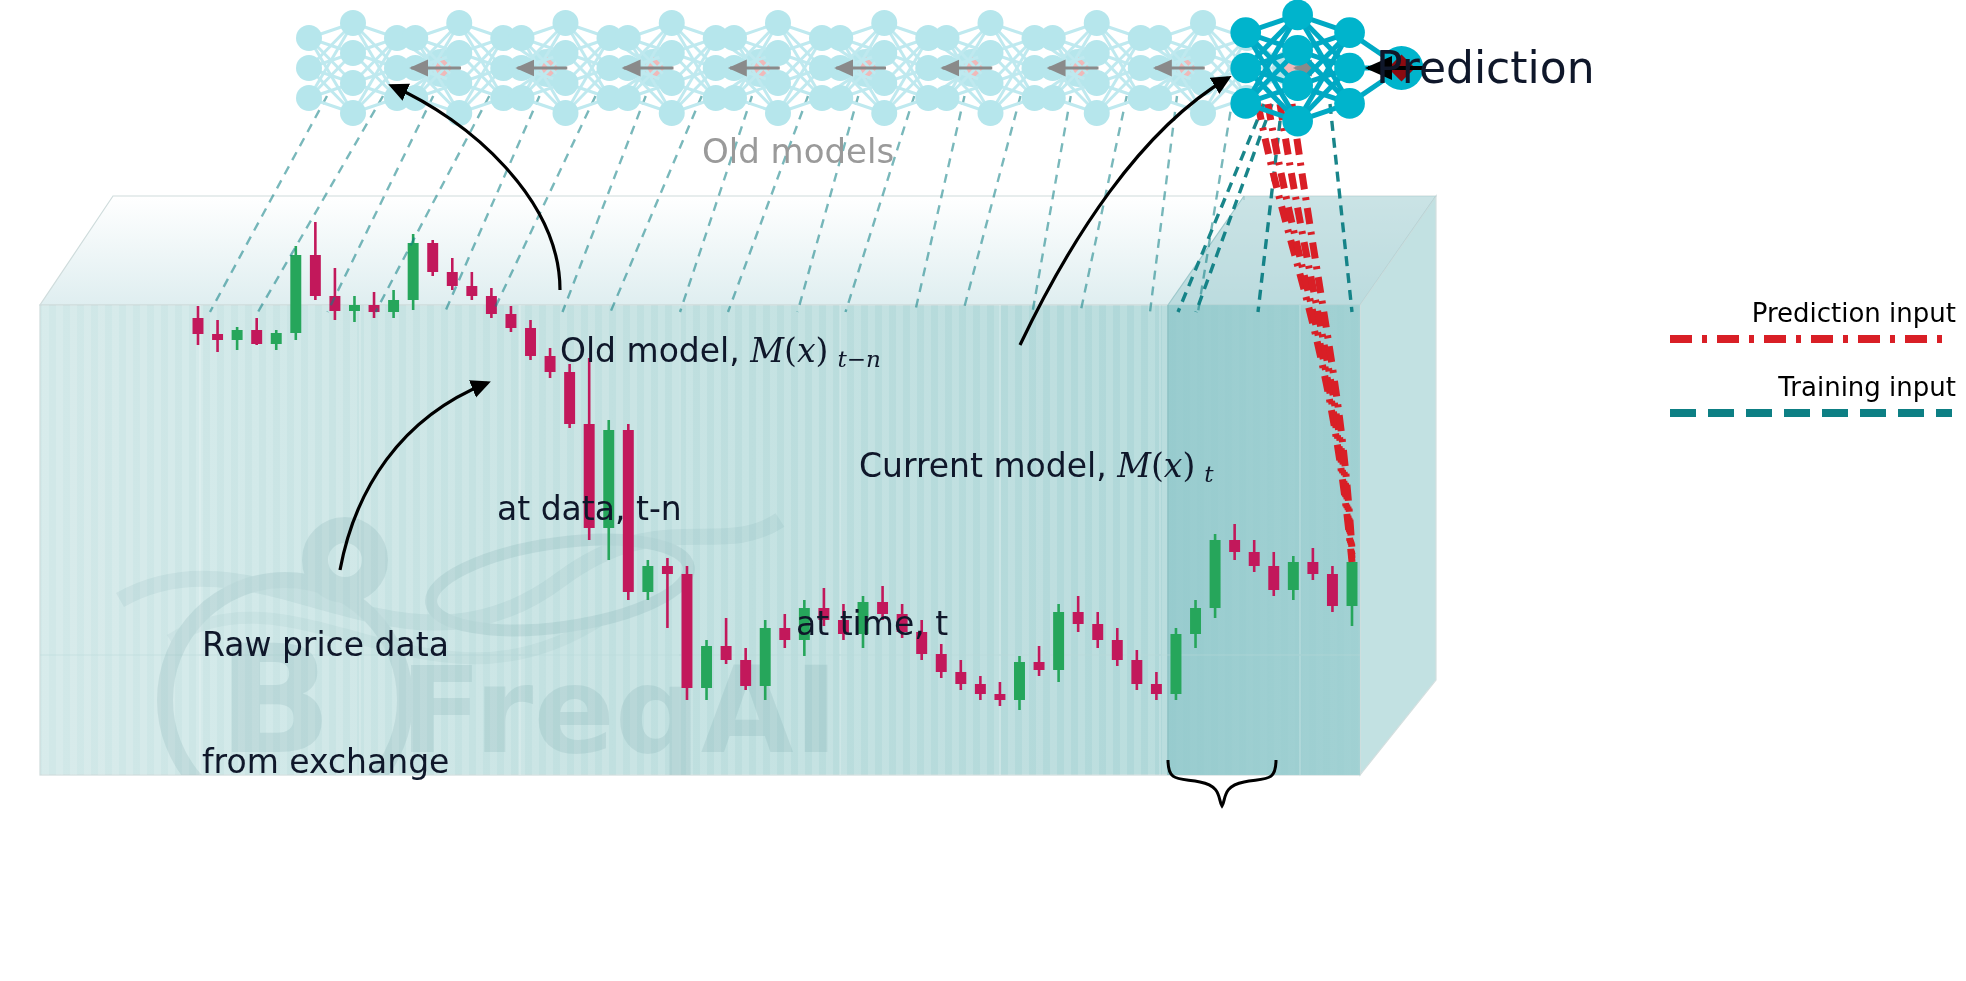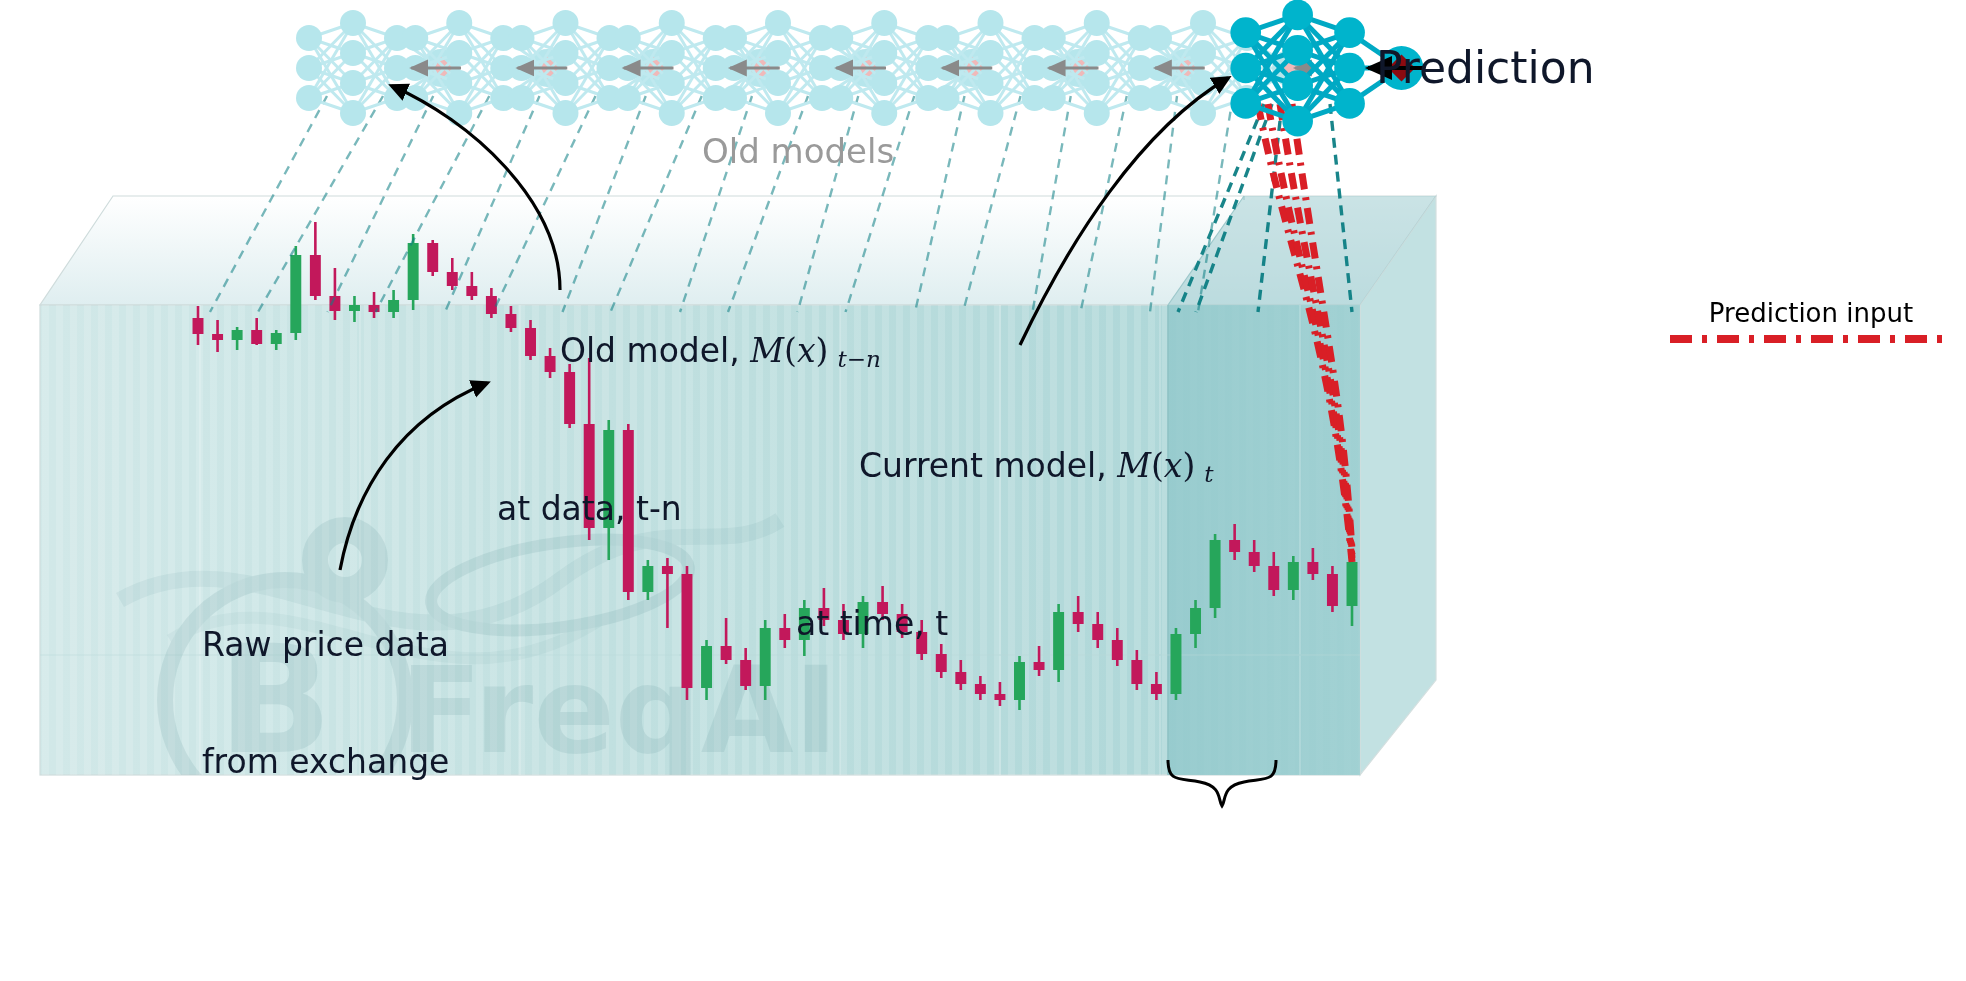--- a/index.html
+++ b/index.html
@@ -707,21 +707,27 @@
     <div>at time, t</div>
   </div>
 
   <div class="lbl lbl-big" style="left:202px;top:548px;">
     <div>Raw price data</div>
     <div>from exchange</div>
   </div>
 
 
   <div style="position:absolute;left:1666px;top:298px;width:290px;">
-    <div style="text-align:center;">
+    <div style="text-align:right;">
       <div class="lbl-legend">Prediction input</div>
       <svg width="290" height="22" viewBox="0 0 290 22">
         <line x1="4" y1="11" x2="286" y2="11" stroke="#d91f26" stroke-width="8" stroke-dasharray="22 10 5 10" stroke-linecap="butt"></line>
       </svg>
     </div>
+    <div style="text-align:right;margin-top:18px;">
+      <div class="lbl-legend">Training input</div>
+      <svg width="290" height="22" viewBox="0 0 290 22">
+        <line x1="4" y1="11" x2="286" y2="11" stroke="#0d7f84" stroke-width="8" stroke-dasharray="26 12" stroke-linecap="butt"></line>
+      </svg>
+    </div>
   </div>
 
 </div>
 
 </body></html>

